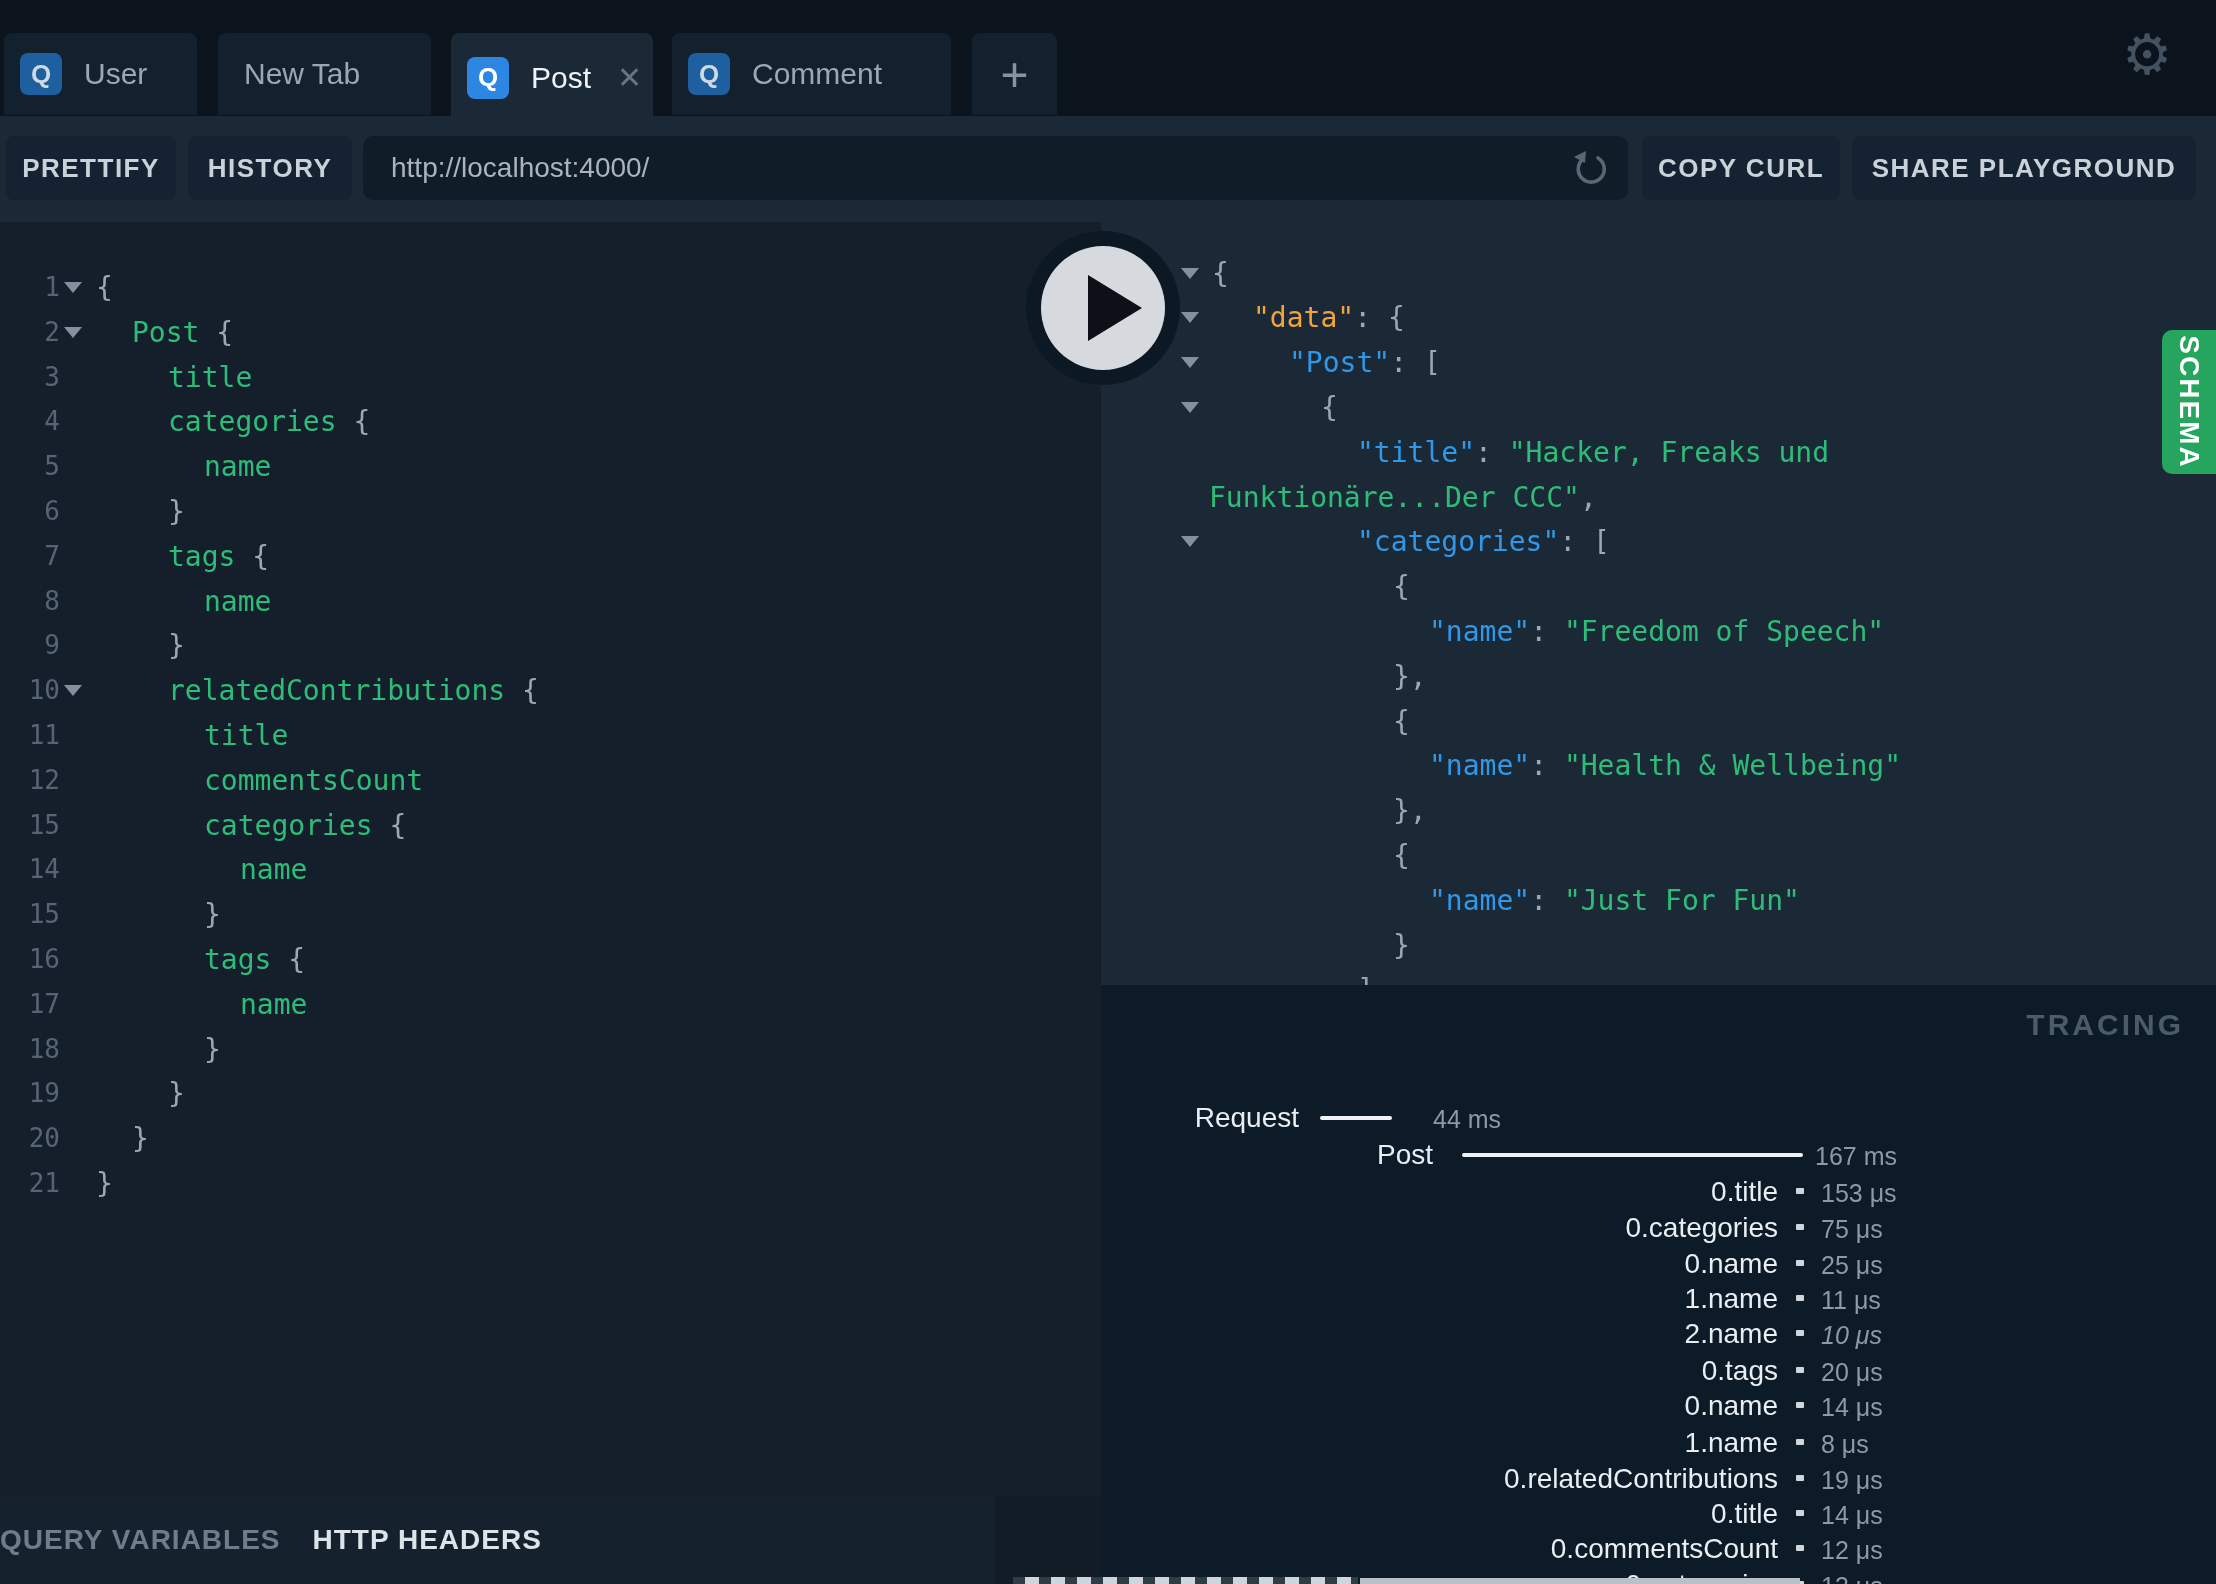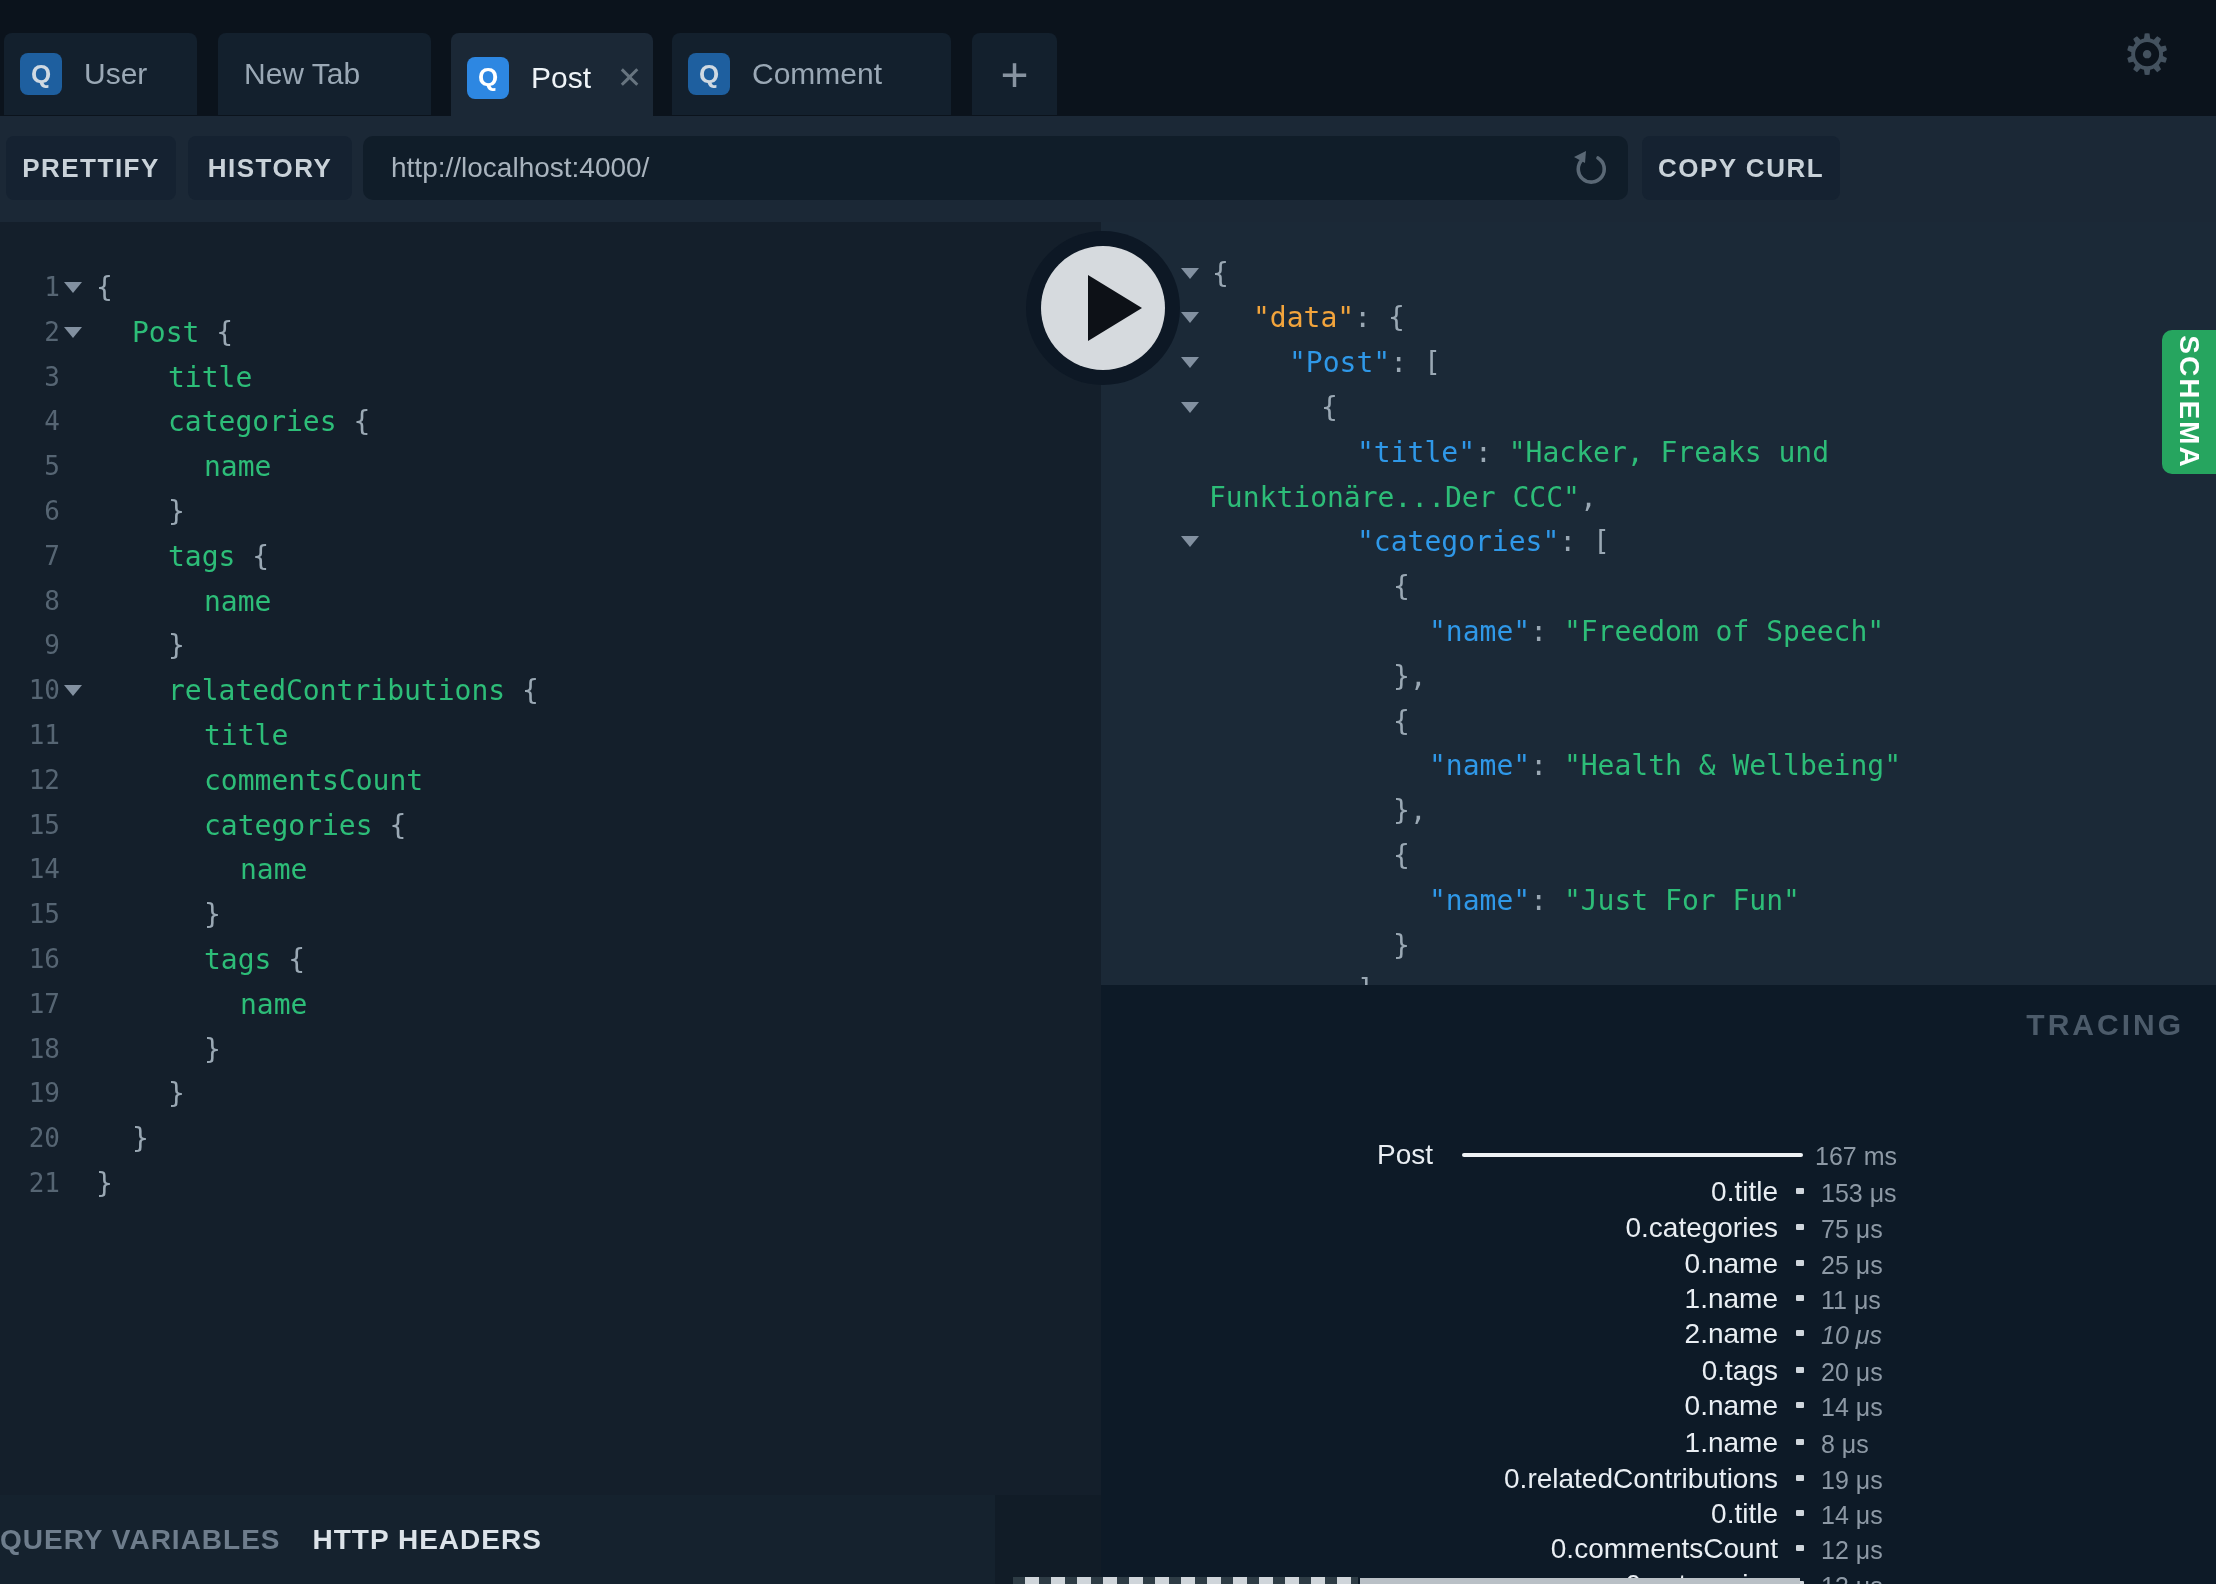--- a/index.html
+++ b/index.html
@@ -107,20 +107,21 @@
     <button class="tbtn" style="left:6px;width:170px;">PRETTIFY</button>
     <button class="tbtn" style="left:188px;width:164px;">HISTORY</button>
     <div id="url-wrap">
       <input id="url-input" type="text" value="http://localhost:4000/" style="">
       <svg id="reload" viewBox="0 0 44 44">
         <path d="M30 12 A13 13 0 1 1 14.5 13.5" fill="none" stroke="#5a6875" stroke-width="3.6" stroke-linecap="round"></path>
         <polygon points="6,11 18,5 17,17" fill="#5a6875"></polygon>
       </svg>
     </div>
     <button class="tbtn" style="left:1642px;width:198px;">COPY CURL</button>
+    <button class="tbtn" style="left:1852px;width:344px;">SHARE PLAYGROUND</button>
   </div>
 
   <div id="editor-pane">
       <div class="ed-line" style="top: 43px;"><span class="ed-num">1</span><span class="fold-arrow" style="left: 64px;"></span><span class="ed-code" style="left: 96px;"><span class="tp">{</span></span></div>
       <div class="ed-line" style="top: 87.8px;"><span class="ed-num">2</span><span class="fold-arrow" style="left: 64px;"></span><span class="ed-code" style="left: 132px;"><span class="tg">Post </span><span class="tp">{</span></span></div>
       <div class="ed-line" style="top: 132.6px;"><span class="ed-num">3</span><span class="ed-code" style="left: 168px;"><span class="tg">title</span></span></div>
       <div class="ed-line" style="top: 177.4px;"><span class="ed-num">4</span><span class="ed-code" style="left: 168px;"><span class="tg">categories </span><span class="tp">{</span></span></div>
       <div class="ed-line" style="top: 222.2px;"><span class="ed-num">5</span><span class="ed-code" style="left: 204px;"><span class="tg">name</span></span></div>
       <div class="ed-line" style="top: 267px;"><span class="ed-num">6</span><span class="ed-code" style="left: 168px;"><span class="tp">}</span></span></div>
       <div class="ed-line" style="top: 311.8px;"><span class="ed-num">7</span><span class="ed-code" style="left: 168px;"><span class="tg">tags </span><span class="tp">{</span></span></div>
@@ -164,20 +165,25 @@
     <circle cx="78" cy="78" r="77" fill="#0d1825"></circle>
     <circle cx="78" cy="78" r="62" fill="#d6dade"></circle>
     <polygon points="63,45 63,111 117,78" fill="#0d1117"></polygon>
   </svg>
 
   <div id="schema-tab">
     <span>SCHEMA</span>
   </div>
 
   <div id="tracing-pane">
+      <div class="trace-row" style="top: 115px;">
+        <span class="trace-label" style="left: 0px; width: 198px;">Request</span>
+        <div class="trace-bar" style="left: 219px; width: 72px;"></div>
+        <span class="trace-time" style="left: 332px;">44 ms</span>
+      </div>
       <div class="trace-row" style="top: 152px;">
         <span class="trace-label" style="left: 0px; width: 332px;">Post</span>
         <div class="trace-bar" style="left: 361px; width: 341px;"></div>
         <span class="trace-time" style="left: 714px;">167 ms</span>
       </div>
       <div class="trace-row" style="top: 189px;">
         <span class="trace-label" style="left: 0px; width: 677px;">0.title</span>
         <div class="trace-dash" style="left: 695px;"></div>
         <span class="trace-time" style="left: 720px;">153 μs</span>
       </div>

